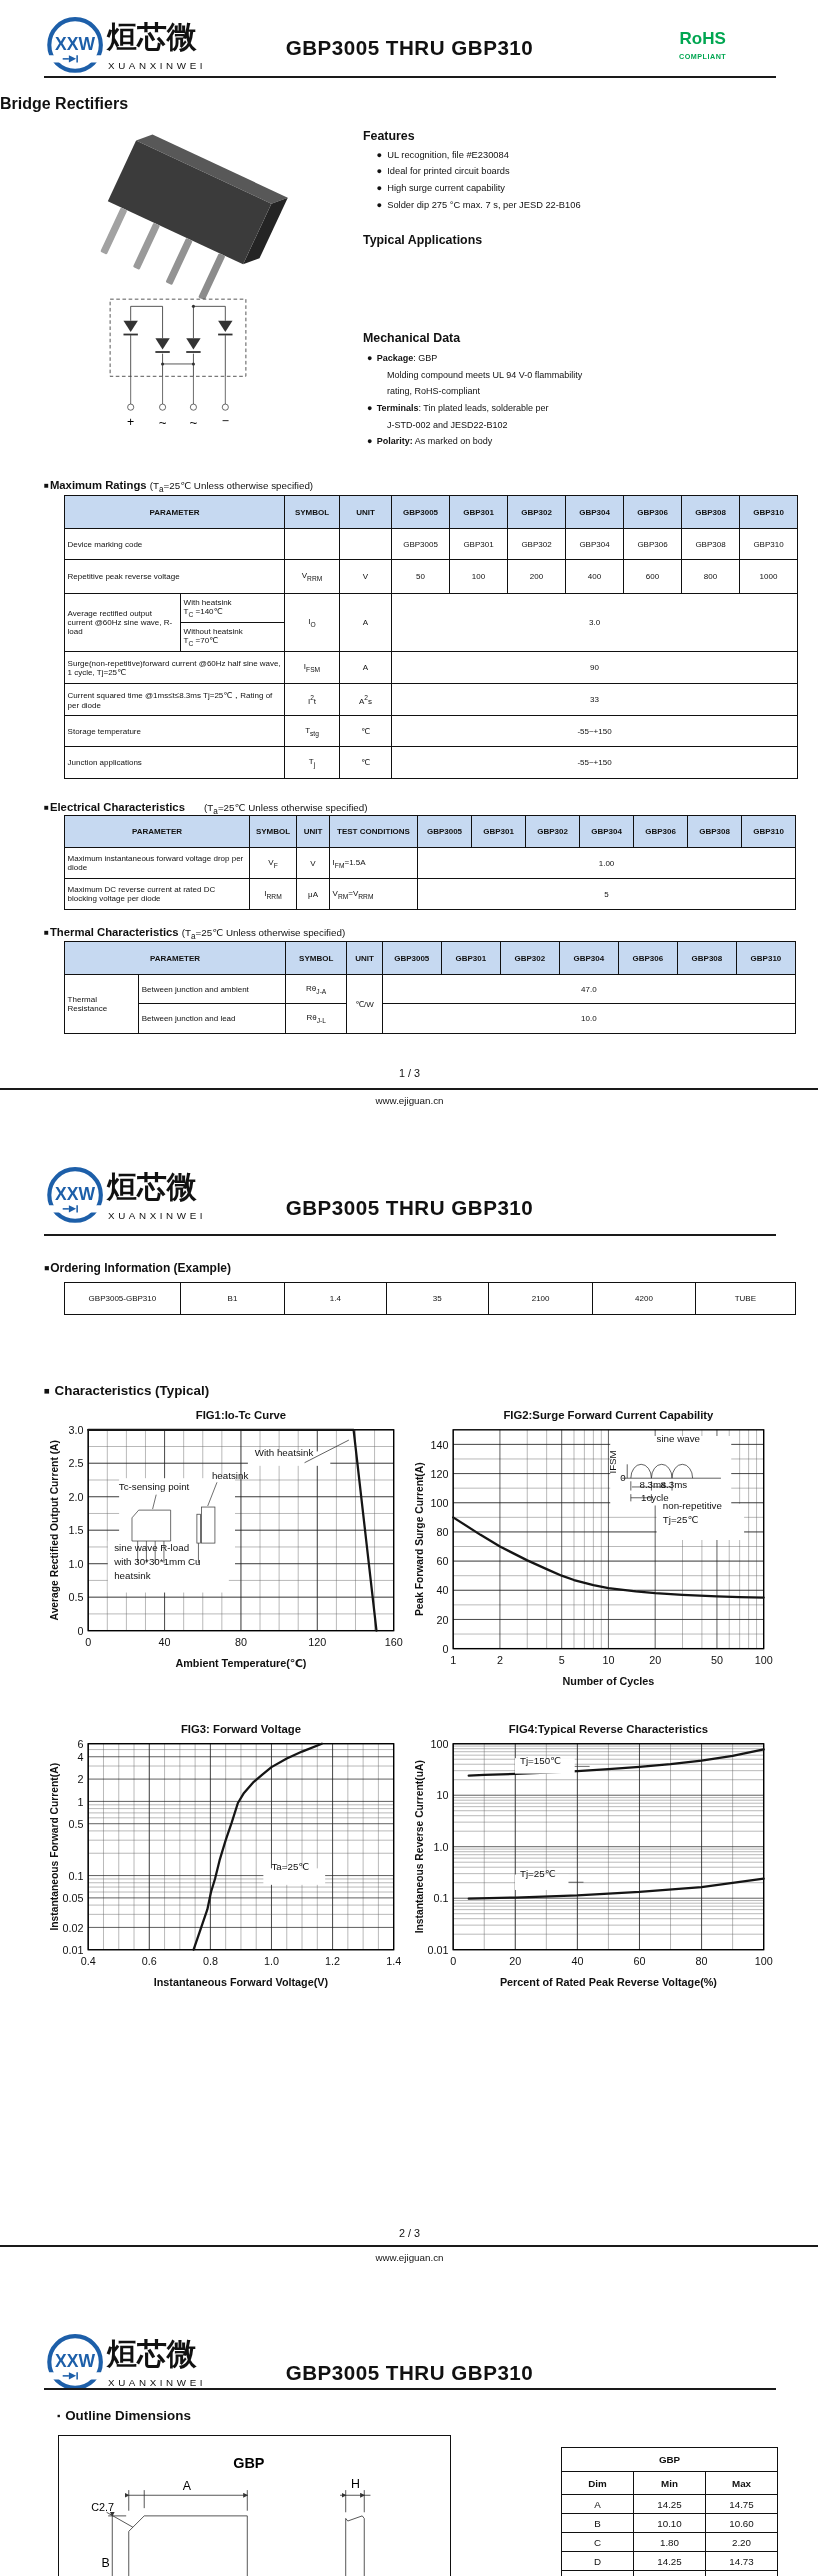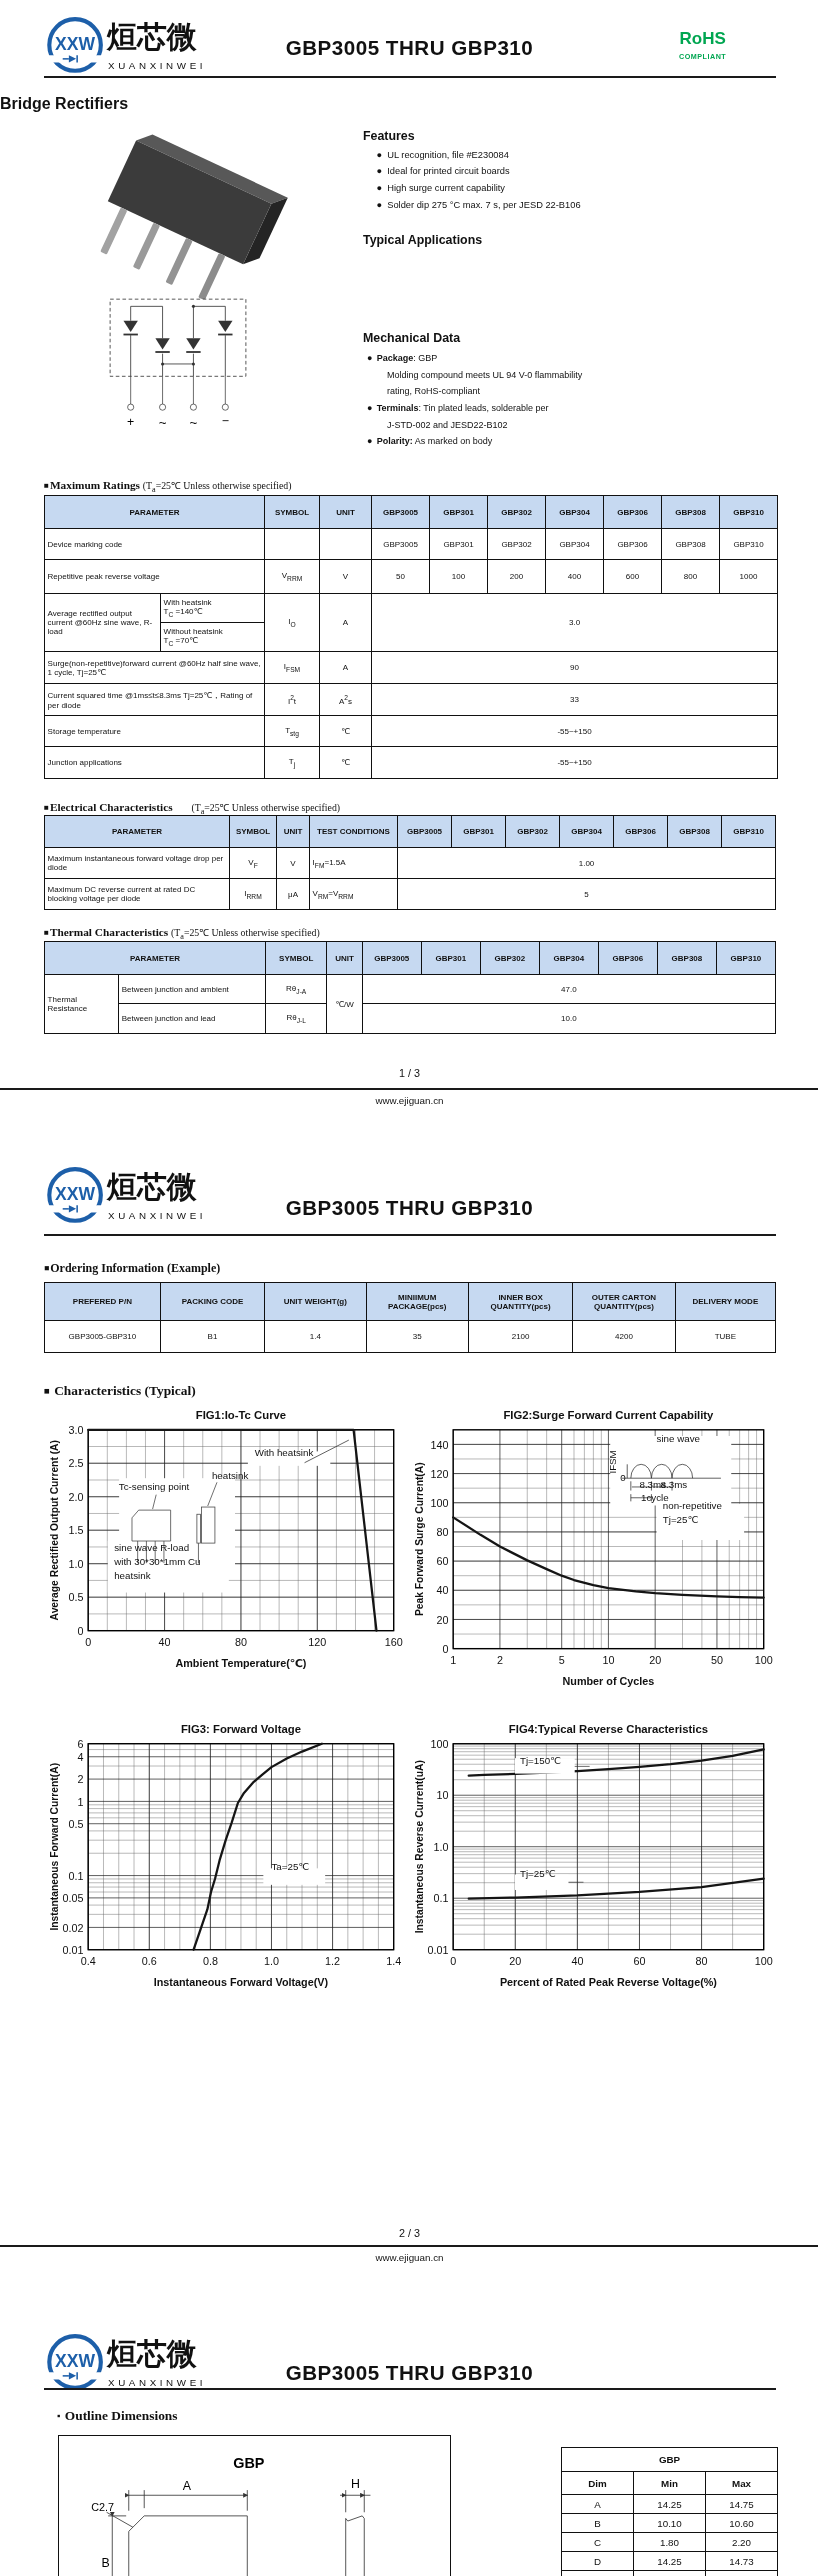--- a/index.html
+++ b/index.html
@@ -10,25 +10,25 @@
   .rohs1{font-size:17px;font-weight:bold;color:#00a651;line-height:1;}
   .rohs2{font-size:7.2px;font-weight:bold;color:#00a651;letter-spacing:0.5px;margin-top:5.2px;}
   .h-product{position:absolute;left:0;width:100%;text-align:left;font-size:16px;font-weight:bold;}
   .h3{font-size:12.4px;font-weight:bold;margin:0 0 5.2px 0;}
   .feat-item{display:flex;font-size:9.3px;margin:6.7px 0 0 13.4px;}
   .feat-item .dot{margin-right:5.2px;}
   .apps-body{font-size:9px;line-height:1.8;width:335px;margin-left:11.3px;}
   .mech-item{font-size:9px;line-height:1.85;margin-left:14.4px;}
   .mech-item .dot{margin-left:-10.3px;margin-right:4.1px;}
   .mech-cont{margin-left:24px;}
-  .sec-h{position:absolute;left:44px;font-weight:bold;white-space:nowrap;font-family:Liberation Serif, serif;}
+  .sec-h{position:absolute;left:44px;font-weight:bold;white-space:nowrap;}
   .sec-h .cond{font-weight:normal;}
   .sq{font-size:0.72em;vertical-align:1px;margin-right:1px;}
   table{border-collapse:collapse;table-layout:fixed;}
-  .dt{width:732px;border:1.3px solid #111;}
+  .dt{width:732px;border:1.3px solid #111;margin-left:20px;}
   .dt th,.dt td{border:0.8px solid #111;padding:1px 2.6px;text-align:center;vertical-align:middle;font-size:8px;overflow:hidden;}
   .dt th{background:#c6d9f1;font-weight:bold;}
   .dt td.pl{text-align:left;}
   .foot-num{position:absolute;left:0;width:100%;text-align:center;font-size:10.8px;}
   .foot-site{position:absolute;left:0;width:100%;text-align:center;font-size:9.8px;}
   .dim-t{width:216px;border:1.3px solid #111;}
   .dim-t th,.dim-t td{border:0.8px solid #111;text-align:center;font-size:9.8px;padding:1px;}
   .dim-t th{font-weight:bold;background:#fff;}
   svg text{font-family:"Liberation Sans","DejaVu Sans",sans-serif;}
   .drawbox{position:absolute;border:1.5px solid #111;background:#fff;}
@@ -336,29 +336,20 @@
   <colgroup>
       <col style="width:112px">
       <col style="width:101px">
       <col style="width:98px">
       <col style="width:99px">
       <col style="width:101px">
       <col style="width:99px">
       <col style="width:97px">
     </colgroup>
   <tbody>
-      <tr style="height:38px">
-    <th>PREFERED P/N</th>
-    <th>PACKING CODE</th>
-    <th>UNIT WEIGHT(g)</th>
-    <th>MINIIMUM PACKAGE(pcs)</th>
-    <th>INNER BOX QUANTITY(pcs)</th>
-    <th>OUTER CARTON QUANTITY(pcs)</th>
-    <th>DELIVERY MODE</th>
-  </tr>
   <tr style="height:32px">
     <td>GBP3005-GBP310</td>
     <td>B1</td>
     <td>1.4</td>
     <td>35</td>
     <td>2100</td>
     <td>4200</td>
     <td>TUBE</td>
   </tr>
 </tbody>

